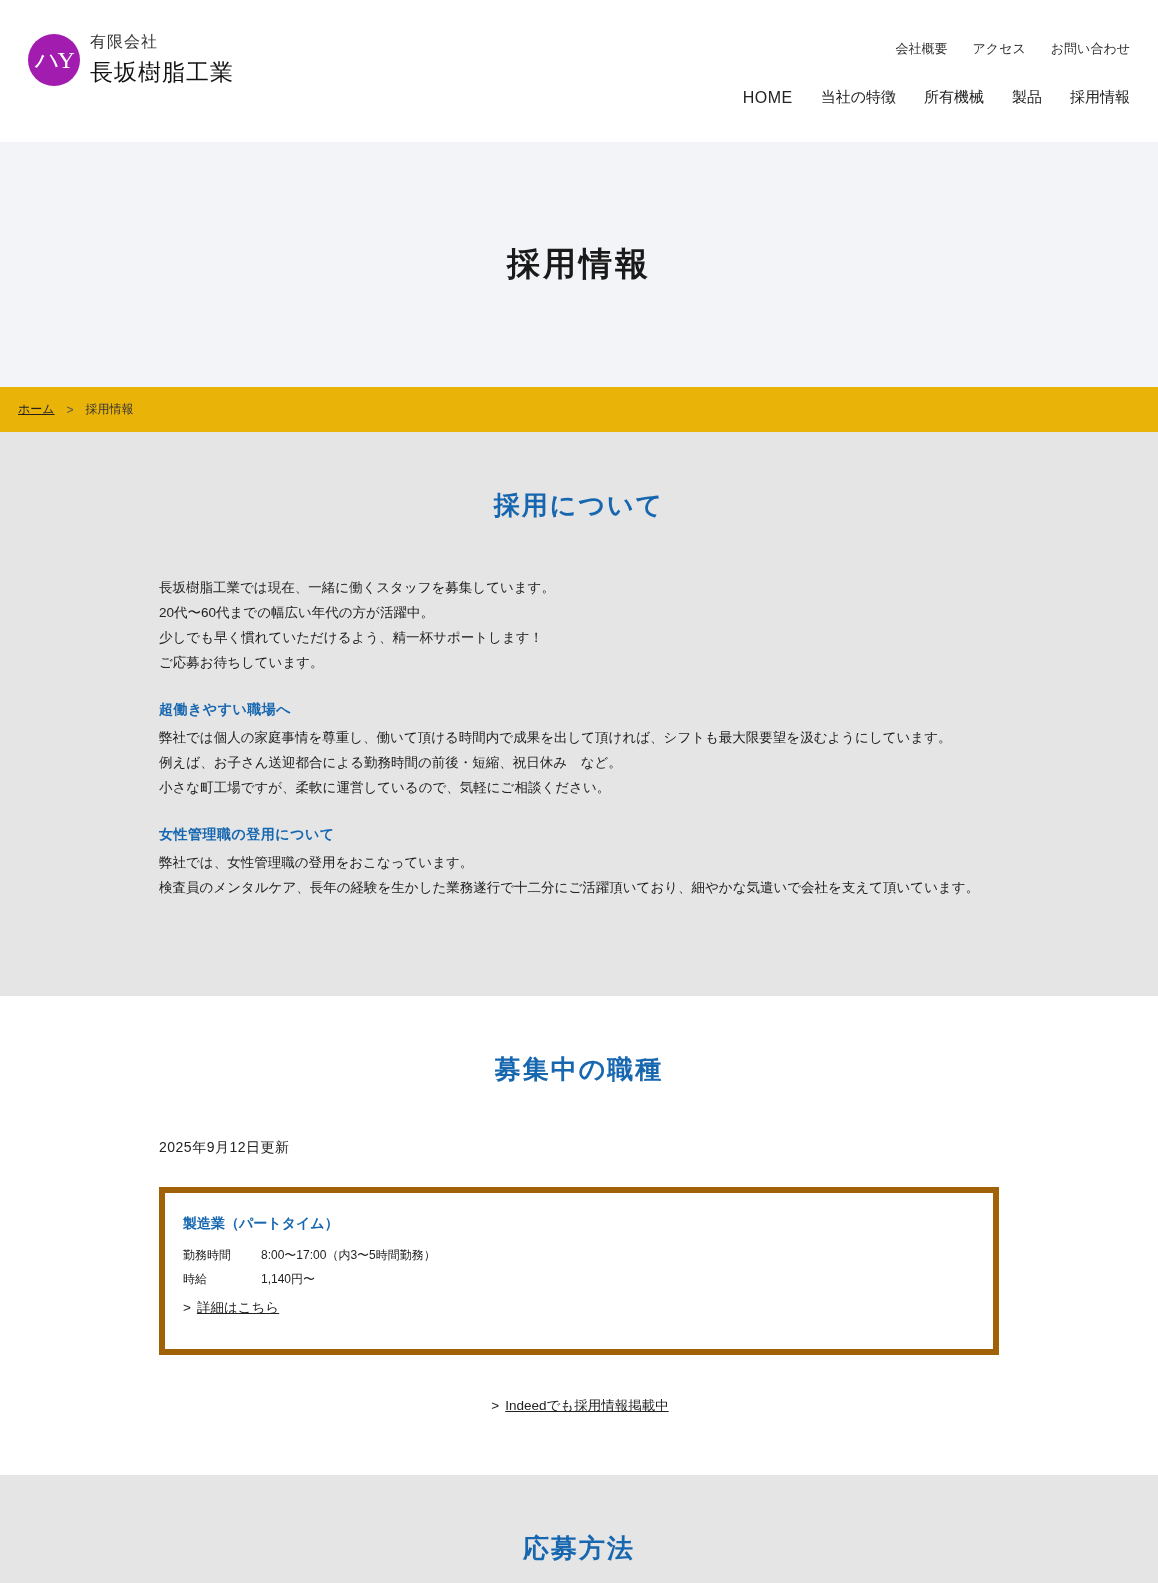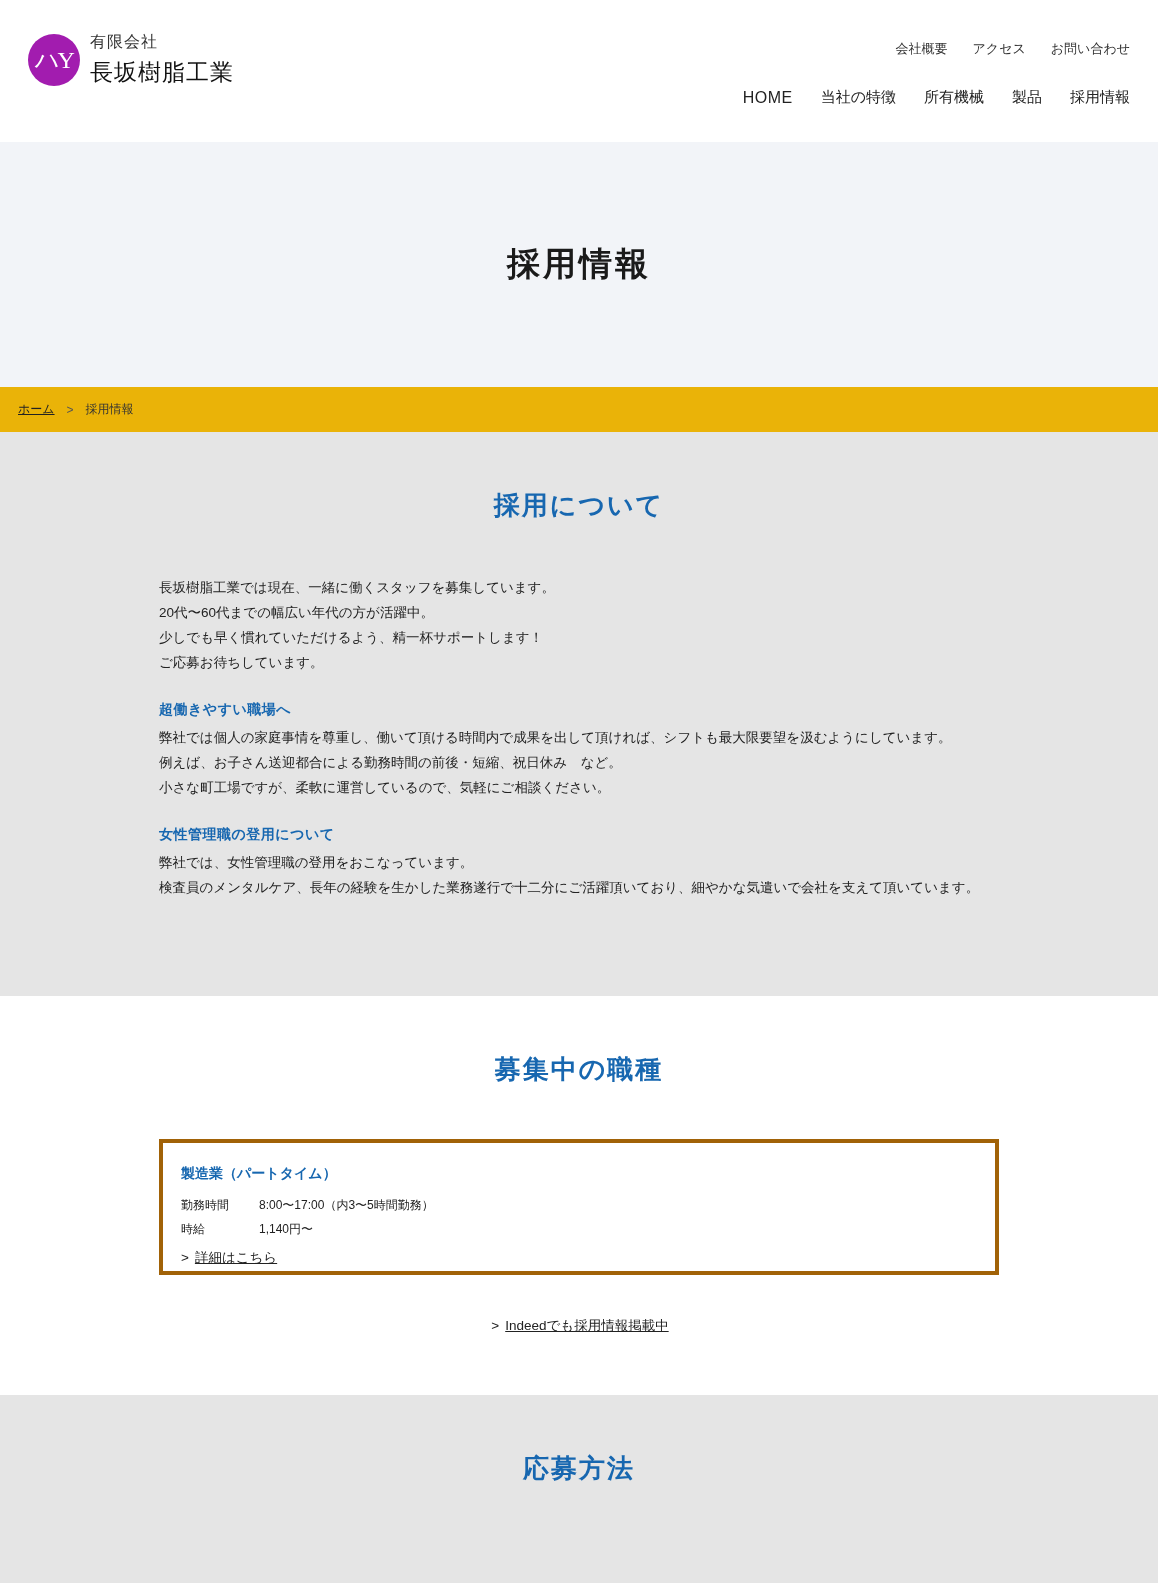--- a/index.html
+++ b/index.html
@@ -121,22 +121,22 @@
   }
 
   
   .update-date {
     font-size: 14px;
     color: #222;
     margin-bottom: 30px;
     letter-spacing: 0.5px;
   }
   .job-card {
-    border: 4px solid #a16207;
-    padding: 22px 18px 4px 18px;
+    border: 6px solid #a16207;
+    padding: 22px 18px 32px 18px;
     margin-bottom: 34px;
   }
   .job-title {
     color: #1767b0;
     font-size: 14px;
     font-weight: 700;
     margin-bottom: 10px;
   }
   .job-row {
     font-size: 12px;
@@ -213,20 +213,21 @@
       <h3 class="sub-title">女性管理職の登用について</h3>
       <div class="body-line">弊社では、女性管理職の登用をおこなっています。</div>
       <div class="body-line">検査員のメンタルケア、長年の経験を生かした業務遂行で十二分にご活躍頂いており、細やかな気遣いで会社を支えて頂いています。</div>
     </div>
   </div>
 </div>
 
 <div class="section-white">
   <h2 class="section-title">募集中の職種</h2>
   <div class="inner">
+    <div class="update-date">2025年9月12日更新</div>
 
     <div class="job-card">
       <div class="job-title">製造業（パートタイム）</div>
       <div class="job-row">
         <span class="label">勤務時間</span><span>8:00〜17:00（内3〜5時間勤務）</span>
       </div>
       <div class="job-row">
         <span class="label">時給</span><span>1,140円〜</span>
       </div>
       <a href="#" class="job-link"><span class="arrow">&gt;</span><u>詳細はこちら</u></a>

